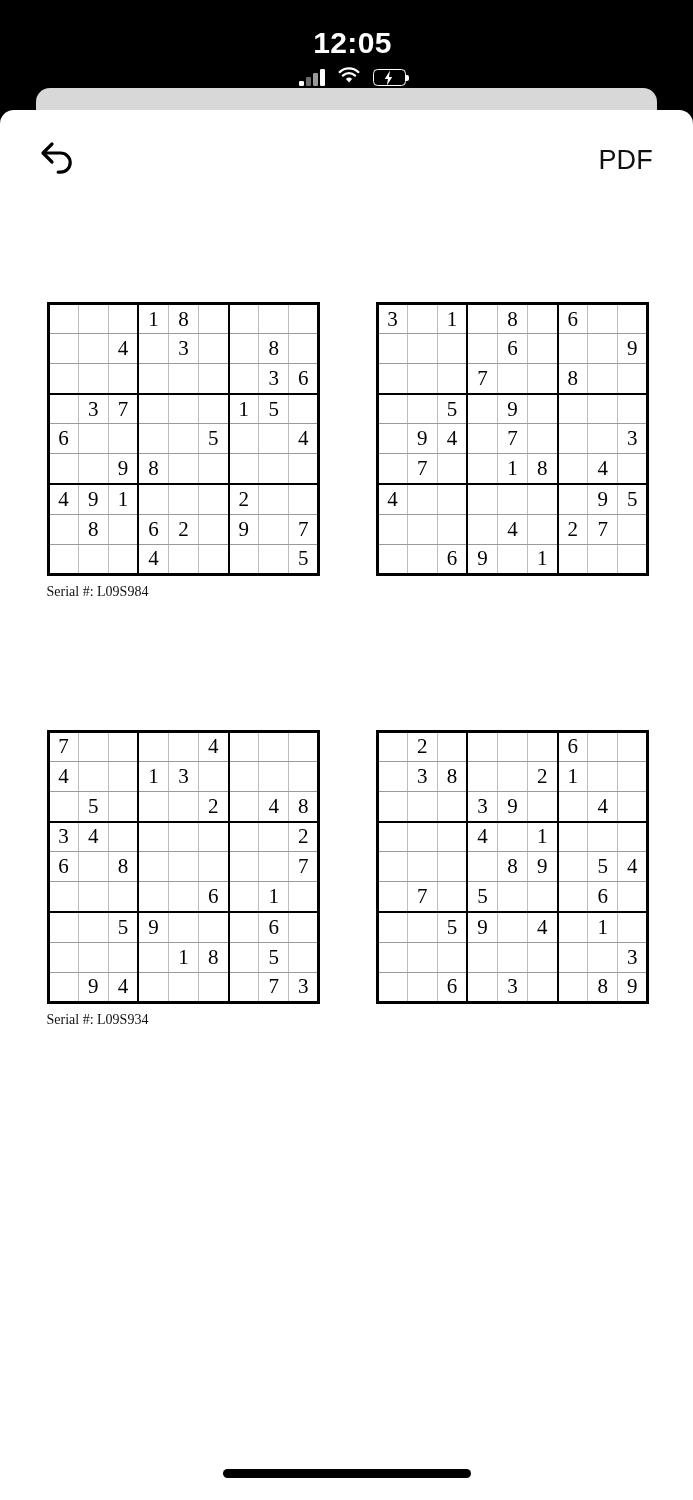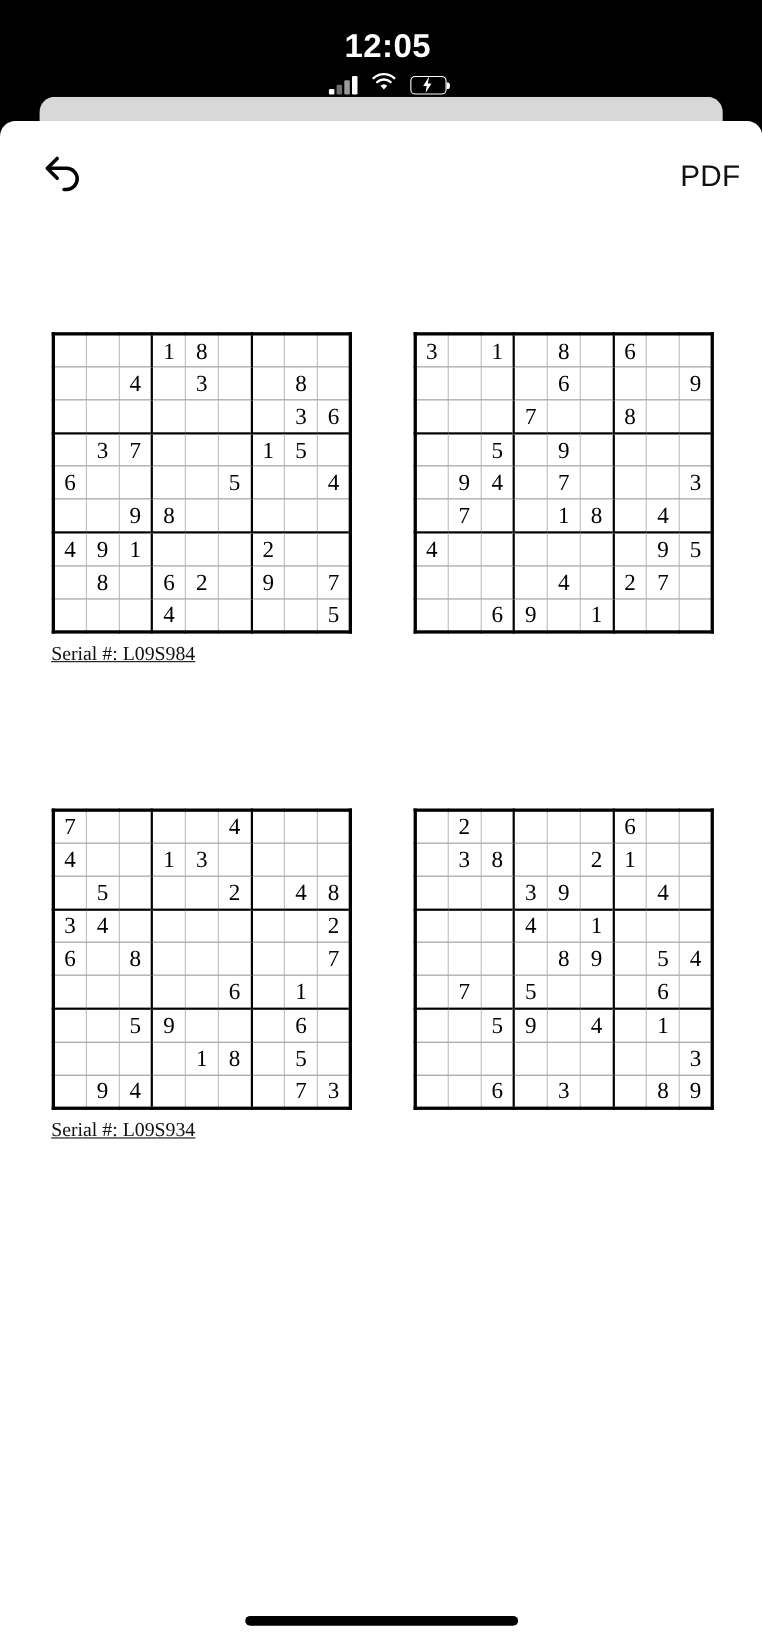--- a/index.html
+++ b/index.html
@@ -80,21 +80,21 @@
     position:relative;
     overflow:hidden;
   }
 
   
   .navbar {
     height:100px;
     display:flex;
     align-items:center;
     justify-content:space-between;
-    padding:0 16px 0 36px;
+    padding:0 36px 0 36px;
     gap:48px;
   }
   .back-btn {
     width:46px; height:46px;
     display:flex; align-items:center; justify-content:center;
     cursor:pointer;
   }
   .pdf-btn {
     font-size:27px;
     color:#111;
@@ -142,24 +142,23 @@
   
   table.sudoku tr td { border-top-color:#9a9a9a; border-bottom-color:#9a9a9a; }
   table.sudoku td.bt { border-top-color:#000; }
   table.sudoku td.bb { border-bottom-color:#000; }
   table.sudoku td.bl { border-left-color:#000; }
   table.sudoku td.br { border-right-color:#000; }
 
   .serial {
     margin-top:8px;
     font-family:"Liberation Serif", serif;
-    font-size:18px;
+    font-size:14px;
     color:#111;
     white-space:nowrap;
-    text-decoration:underline;
   }
 
   
   .home-indicator {
     position:absolute;
     left:50%;
     transform:translateX(-50%);
     bottom:22px;
     width:248px;
     height:9px;

